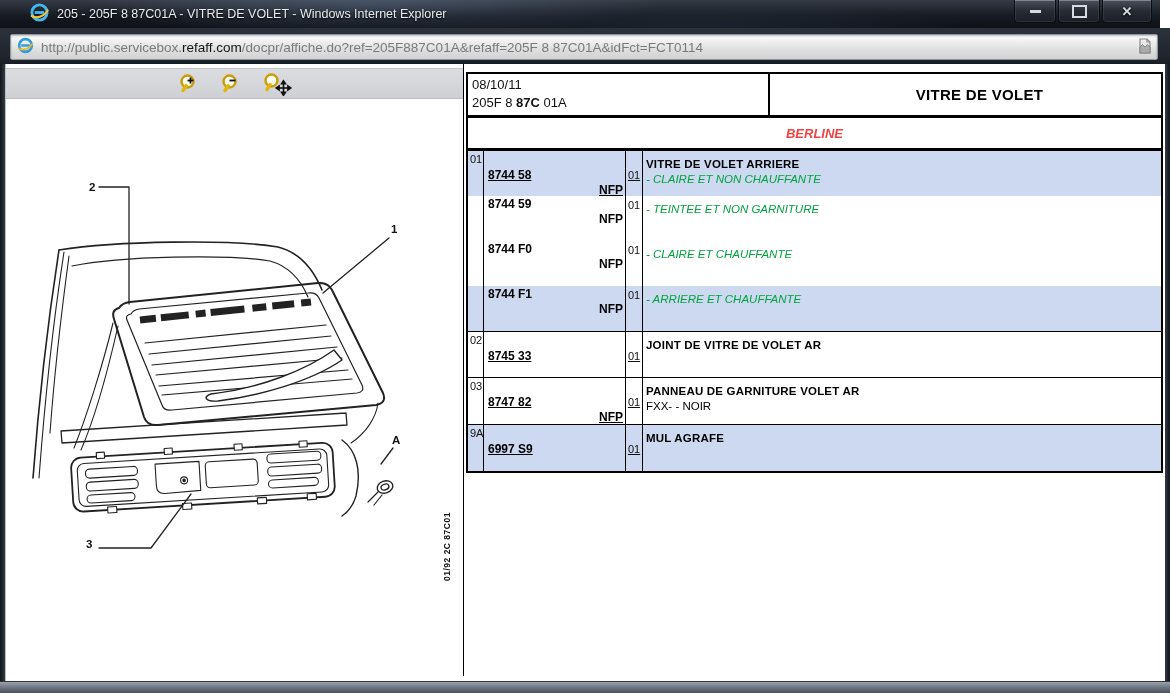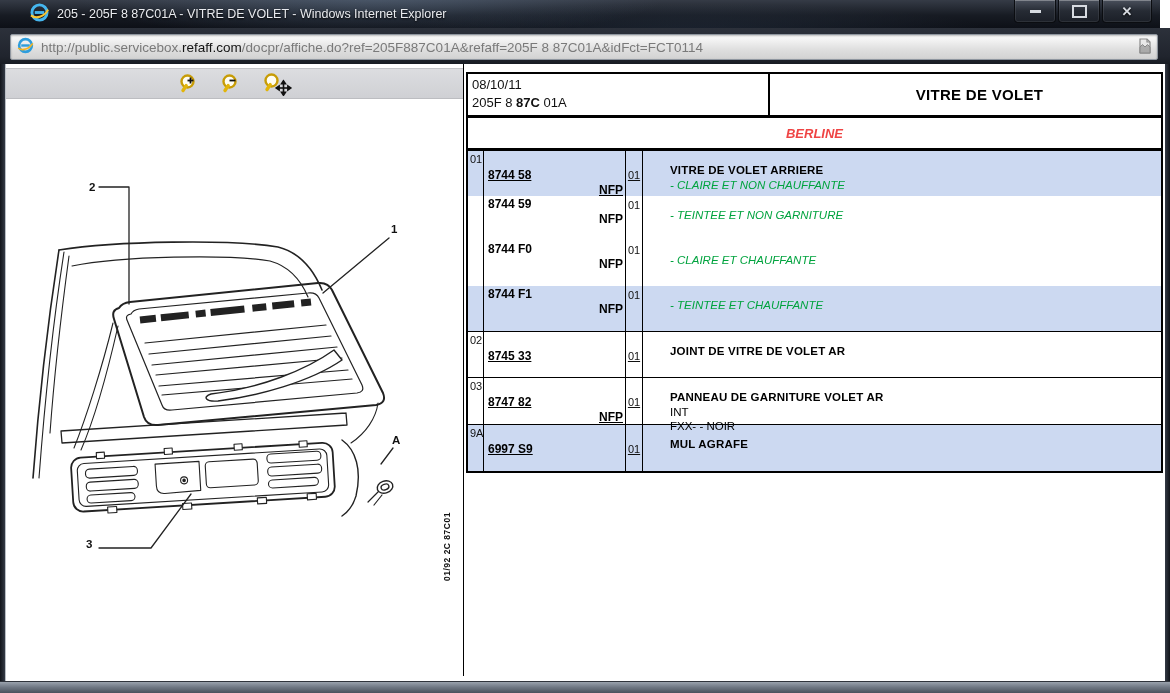--- a/index.html
+++ b/index.html
@@ -81,21 +81,21 @@
   .prow{display:grid;grid-template-columns:16px 142px 17px 1fr;line-height:14.5px;}
   .h45{height:45px;} .h46{height:46px;}
   .c-group{box-sizing:border-box;border-right:1px solid #000;font-size:11px;
     padding:1px 0 0 2px;color:#111;}
   .c-ref{box-sizing:border-box;border-right:1px solid #000;font-size:12px;
     font-weight:bold;padding:1px 2px 0 4px;color:#000;}
   .c-ref .nfp{display:block;text-align:right;}
   .c-qty{box-sizing:border-box;border-right:1px solid #000;font-size:11px;
     text-align:center;padding-top:2px;color:#111;}
   .pad1{padding-top:17px;text-decoration:underline;}
-  .c-desc{font-size:11.5px;padding:12px 0 0 3px;color:#000;margin-left:24px;}
+  .c-desc{font-size:11.5px;padding:6px 0 0 3px;color:#000;}
   .d-title{font-weight:bold;letter-spacing:.2px;}
   .d-plain{font-weight:normal;}
 </style>
 </head>
 <body>
 
 <div class="win">
 
   <div class="titlebar">
     <span class="app-icon">
@@ -294,21 +294,21 @@
           <div class="c-qty">01</div>
           <div class="c-desc">
             <div style="color:#00a33e;font-style:italic">- CLAIRE ET CHAUFFANTE</div>
           </div>
         </div>
         <div class="prow h45" style="background:#ccd9f1">
           <div class="c-group"></div>
           <div class="c-ref"><span>8744 F1</span><span class="nfp">NFP</span></div>
           <div class="c-qty">01</div>
           <div class="c-desc">
-            <div style="color:#00a33e;font-style:italic">- TEINTEE ET CHAUFFANTE</div>
+            <div style="color:#00a33e;font-style:italic">- ARRIERE ET CHAUFFANTE</div>
           </div>
         </div>
       </div>
 
       <div class="pblock">
         <div class="prow h45">
           <div class="c-group">02</div>
           <div class="c-ref pad1"><span>8745 33</span></div>
           <div class="c-qty pad1">01</div>
           <div class="c-desc">
@@ -317,21 +317,20 @@
         </div>
       </div>
 
       <div class="pblock">
         <div class="prow h46">
           <div class="c-group">03</div>
           <div class="c-ref pad1"><span>8747 82</span><span class="nfp">NFP</span></div>
           <div class="c-qty pad1">01</div>
           <div class="c-desc">
             <div class="d-title">PANNEAU DE GARNITURE VOLET AR</div>
-            <div class="d-plain">INT</div>
             <div class="d-plain">FXX- - NOIR</div>
           </div>
         </div>
       </div>
 
       <div class="pblock">
         <div class="prow h46" style="background:#ccd9f1">
           <div class="c-group">9A</div>
           <div class="c-ref pad1"><span>6997 S9</span></div>
           <div class="c-qty pad1">01</div>

